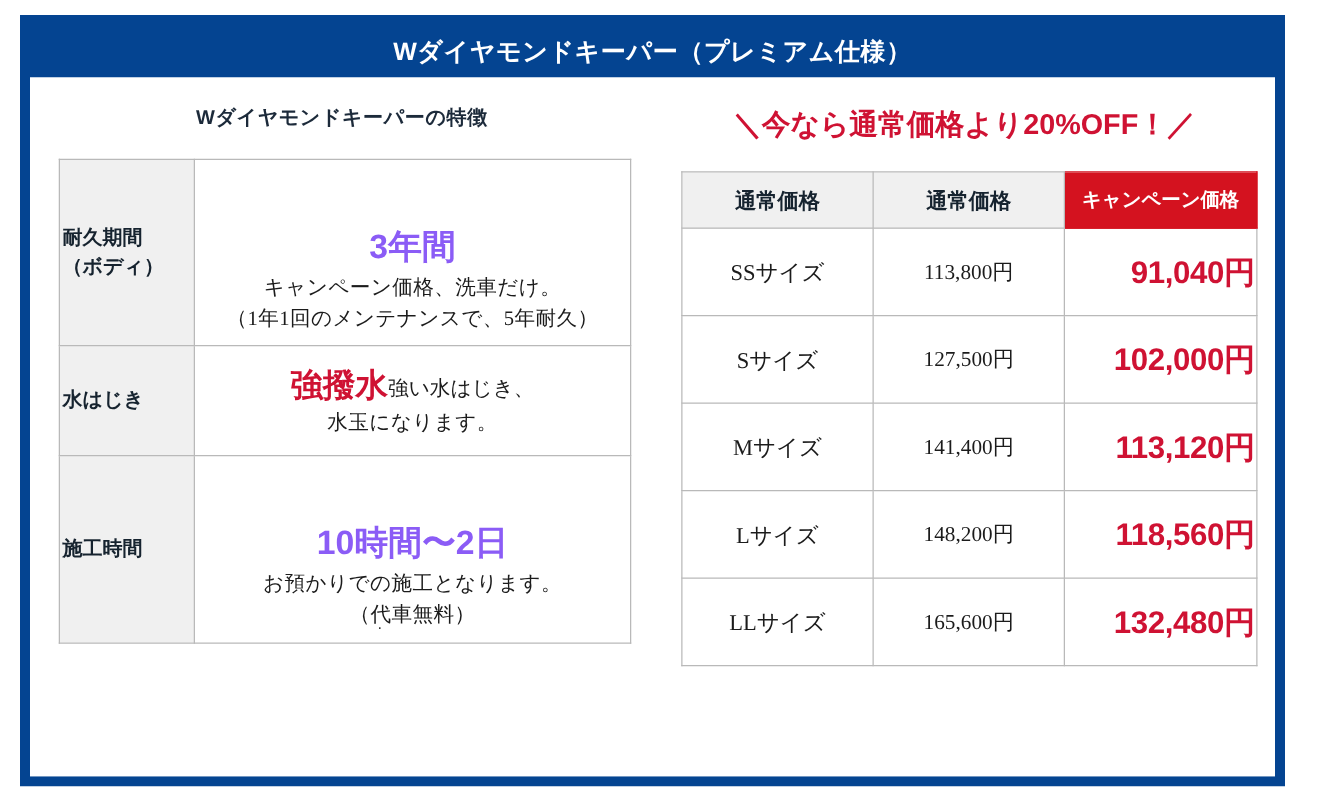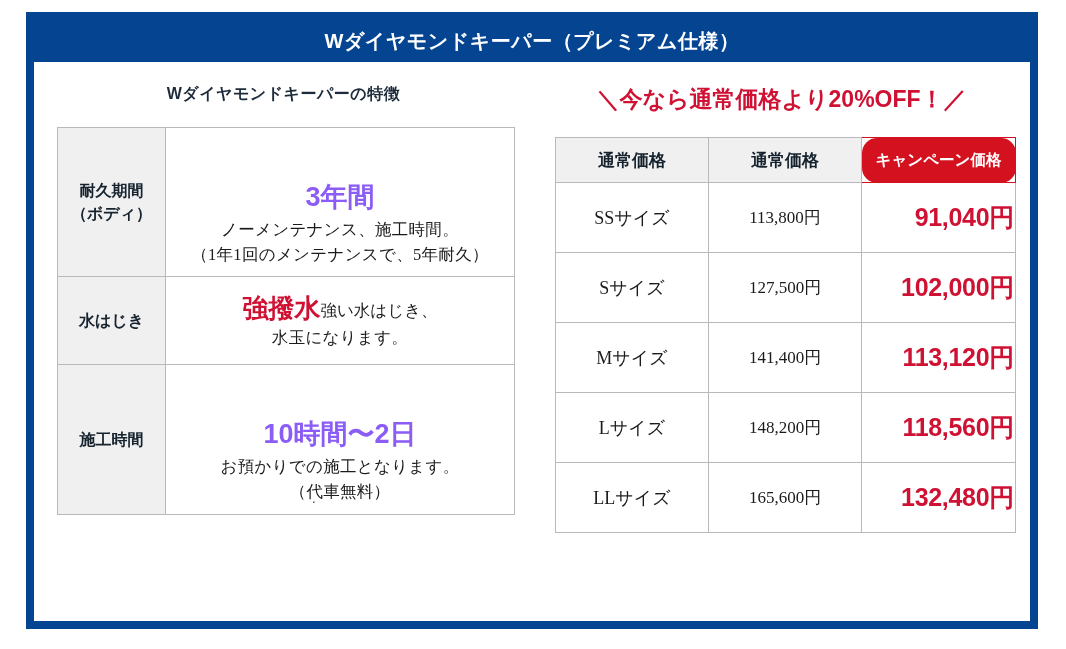--- a/index.html
+++ b/index.html
@@ -17,21 +17,21 @@
   #page {
     position: relative;
     width: 1066px;
     height: 649px;
     background: #ffffff;
   }
 
   
   .panel {
     position: absolute;
-    left: 26px;
+    left: 16px;
     top: 12px;
     width: 1012px;
     height: 617px;
     box-sizing: border-box;
     border: 8px solid #044491;
     background: #ffffff;
   }
 
   .panel-header {
     height: 42px;
@@ -87,21 +87,21 @@
     margin-left: 23px;
     table-layout: fixed;
   }
   .feature-table td {
     border: 1px solid #b9b9b9;
     vertical-align: middle;
   }
   .feature-table td.label {
     width: 103px;
     background: #f0f0f0;
-    text-align: center;
+    text-align: left;
     font-size: 16px;
     font-weight: bold;
     color: #16232f;
     line-height: 1.45;
     padding: 4px 2px;
   }
   .feature-table td.value {
     text-align: center;
     padding: 9px 8px;
     font-family: "Liberation Serif", serif;
@@ -158,21 +158,20 @@
     background: #f0f0f0;
     font-size: 17px;
     font-weight: bold;
     color: #16232f;
   }
   .price-table th.campaign {
     background: #d4121f;
     color: #ffffff;
     font-size: 15.5px;
     border-color: #d4121f;
-    border-radius: 15px;
   }
   .price-table td {
     height: 67px;
     font-family: "Liberation Serif", serif;
     font-size: 18px;
     color: #1b1b1b;
   }
   .price-table td.regular {
     font-size: 17px;
   }
@@ -216,21 +215,21 @@
 
         <table class="feature-table">
           <tbody>
             <tr class="row-h1">
               <td class="label">
                 <span>耐久期間</span><br>
                 <span>（ボディ）</span>
               </td>
               <td class="value">
                 <span class="big-red">3年間</span>
-                <span class="detail">ノーメンテナンス、施工時間。</span>
+                <span class="detail">キャンペーン価格、洗車だけ。</span>
                 <span class="detail">（1年1回のメンテナンスで、5年耐久）</span>
               </td>
             </tr>
 
 
             <tr class="row-h3">
               <td class="label">水はじき</td>
               <td class="value">
                 <span class="inline-red">強撥水</span><span class="mixline">強い水はじき、</span>
                 <span class="detail">水玉になります。</span>

